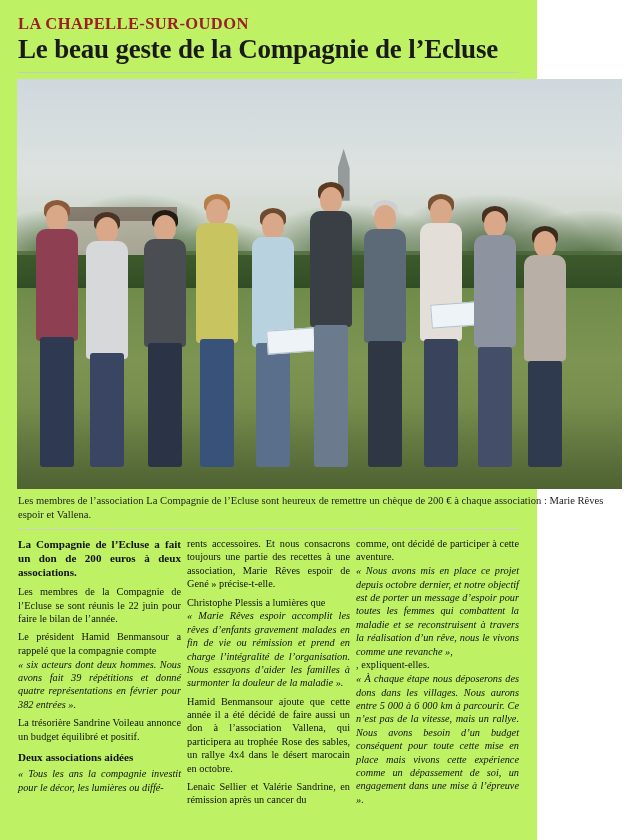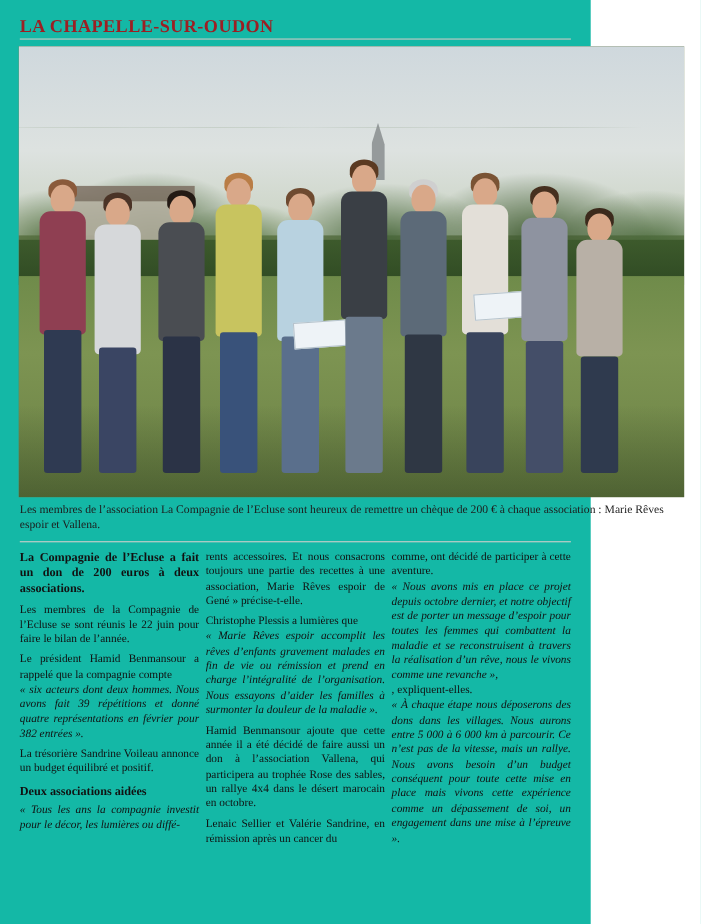--- a/index.html
+++ b/index.html
@@ -11,21 +11,21 @@
     width: 637px;
     height: 840px;
     font-family: "Liberation Serif", serif;
     color: #111;
     overflow: hidden;
   }
   .page {
     position: relative;
     width: 537px;
     height: 840px;
-    background: #14b8a6;
+    background: #bef264;
     box-sizing: border-box;
     padding: 10px 16px 0 16px;
   }
   .kicker {
     font-family: "Liberation Serif", serif;
     font-weight: bold;
     font-size: 16.5px;
     letter-spacing: 0.4px;
     color: #9c1f23;
     margin: 4px 0 1px 2px;
@@ -206,20 +206,21 @@
   }
   .it { font-style: italic; }
   .gap { margin-top: 5px !important; }
 </style>
 </head>
 <body>
 
 <div class="page">
 
   <div class="kicker">LA CHAPELLE-SUR-OUDON</div>
+  <h1 class="headline">Le beau geste de la Compagnie de l’Ecluse</h1>
   <div class="rule"></div>
 
   <div class="photo-wrap">
     <div class="sky"></div>
     <div class="treeline"></div>
     <div class="building"></div>
     <div class="steeple"></div>
     <div class="hedge"></div>
     <div class="lawn"></div>
 

